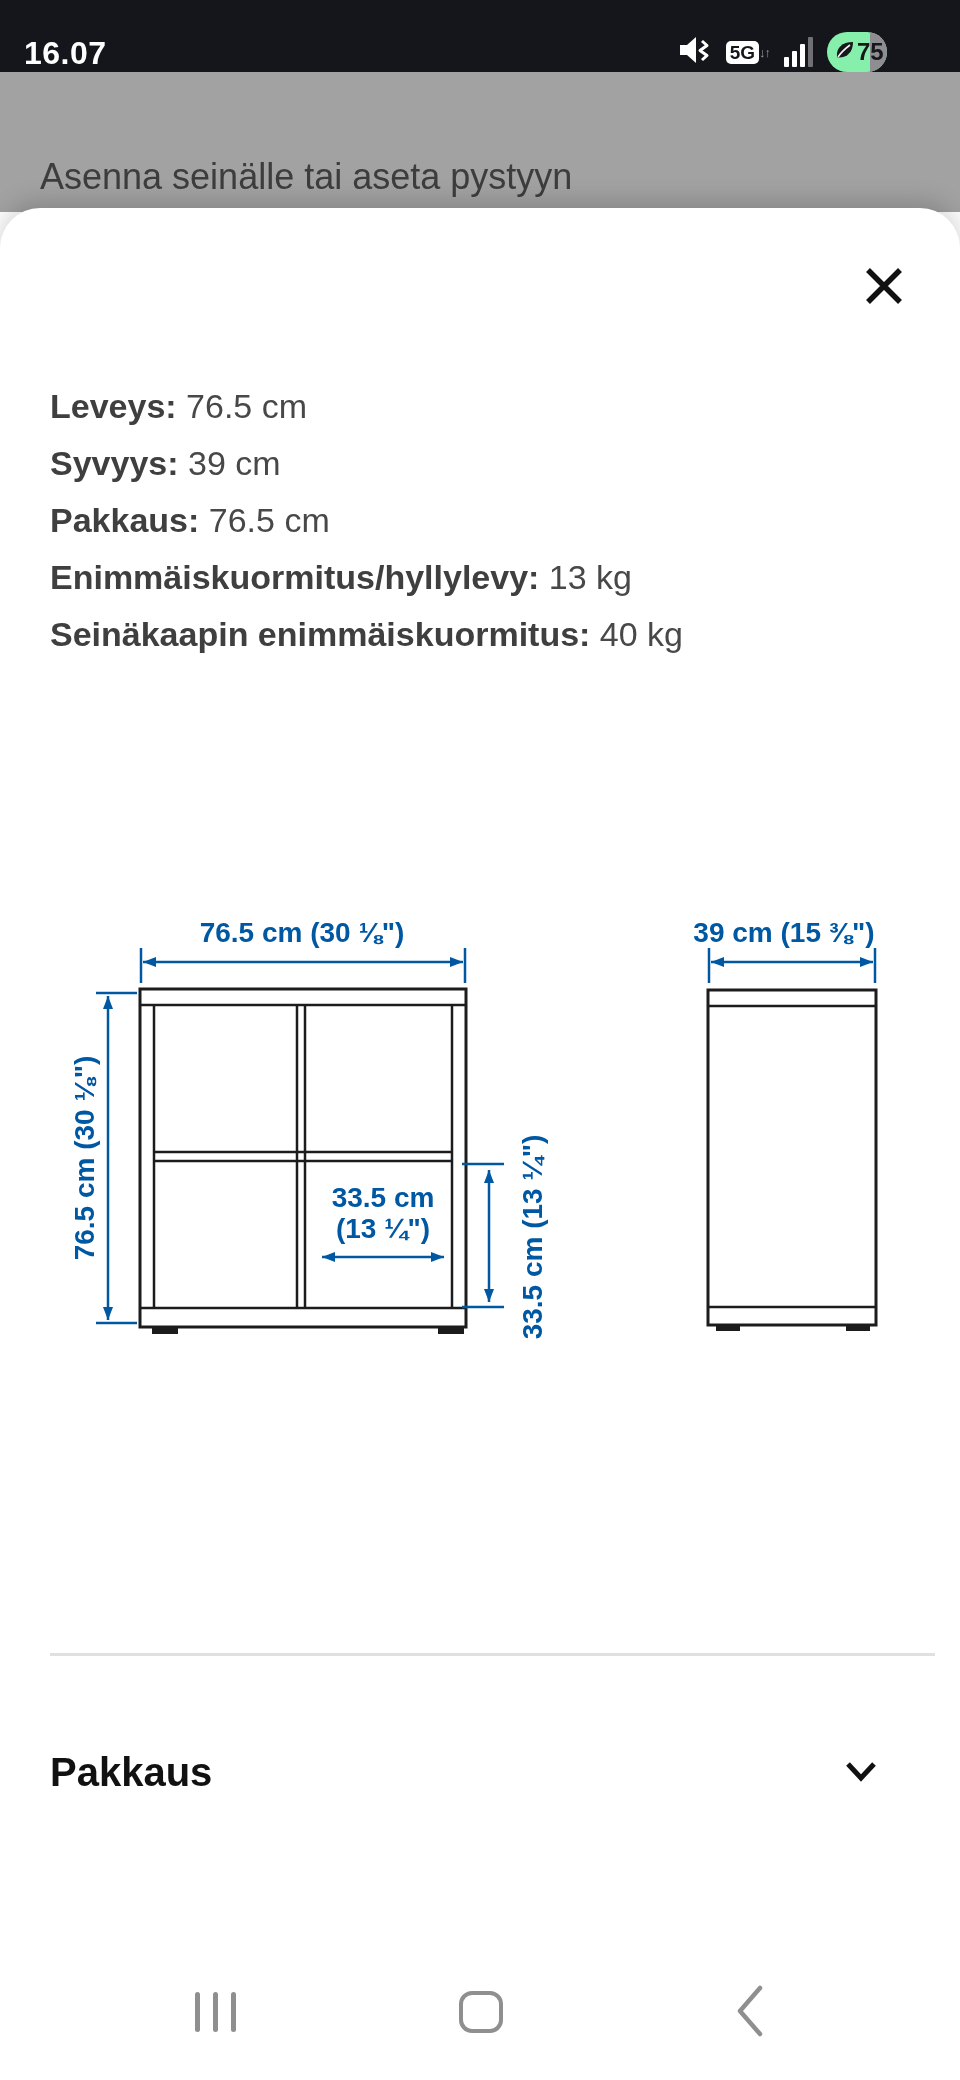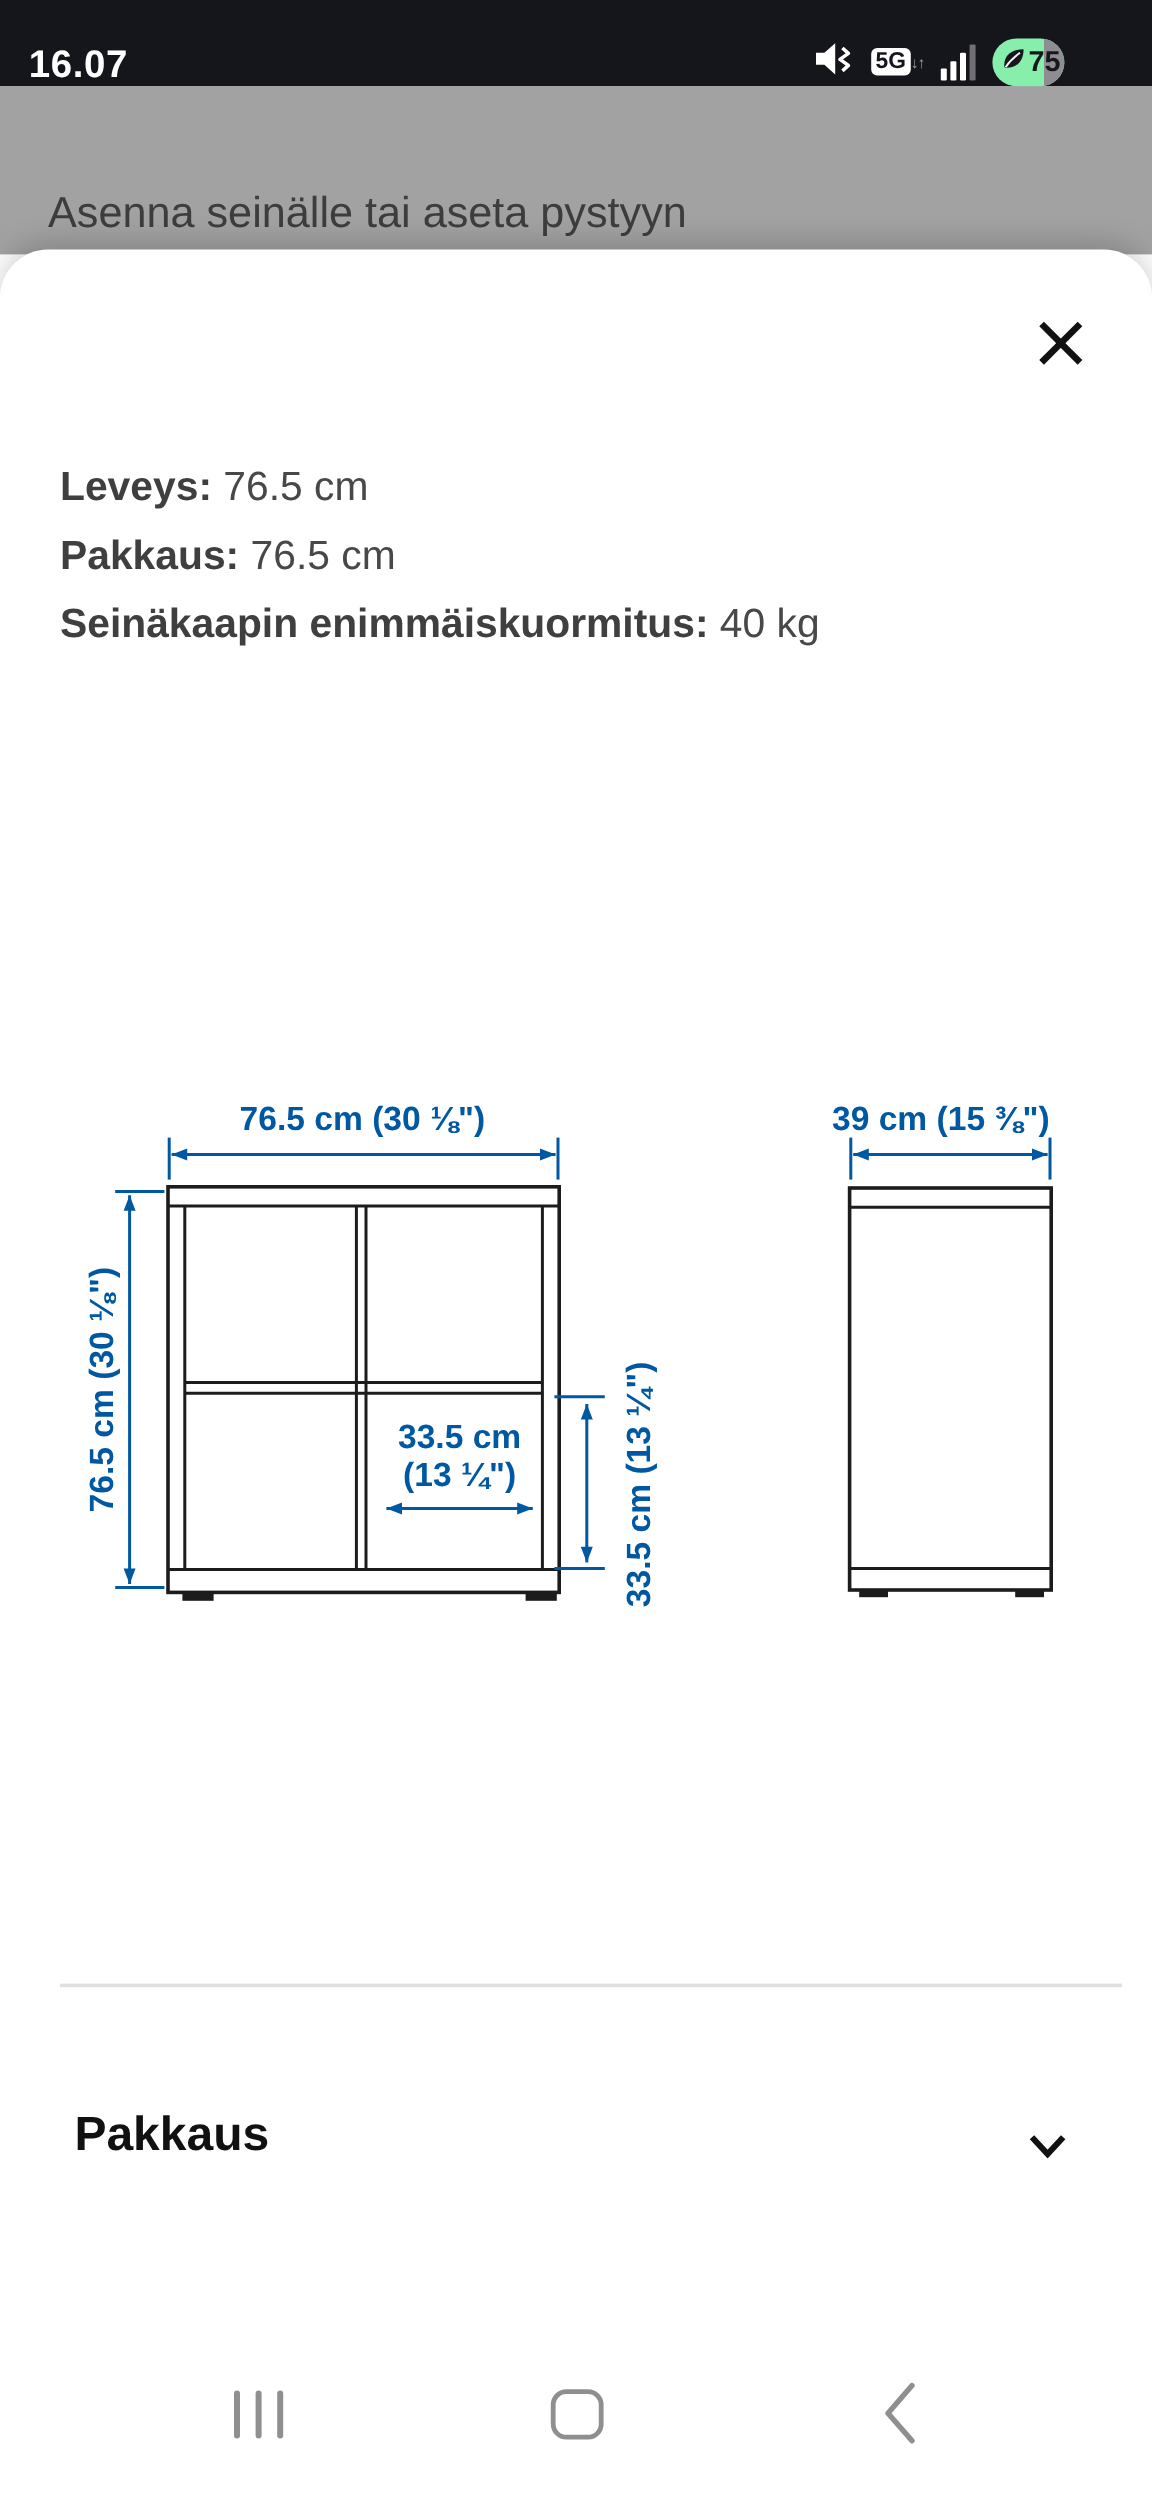--- a/index.html
+++ b/index.html
@@ -60,22 +60,22 @@
   .draw{stroke:var(--drawing-stroke);stroke-width:3;fill:none;}
   .draw-thin{stroke:var(--drawing-stroke);stroke-width:2.5;fill:none;}
   .draw-fill{fill:var(--drawing-stroke);stroke:none;}
   .dim{stroke:var(--accent-blue);stroke-width:2.5;fill:none;}
   .dim-text{fill:var(--accent-blue);font-family:"Liberation Sans","DejaVu Sans",sans-serif;
     font-size:28px;font-weight:700;}
 
   .divider{position:absolute;left:50px;top:1445px;width:885px;height:3px;
     background:var(--divider);}
 
-  .section-row{position:absolute;left:62px;right:48px;top:1534px;height:60px;
-    display:flex;align-items:flex-end;justify-content:space-between;cursor:pointer;
+  .section-row{position:absolute;left:50px;right:48px;top:1534px;height:60px;
+    display:flex;align-items:center;justify-content:space-between;cursor:pointer;
     background:none;border:none;width:862px;}
   .section-label{font-size:40px;font-weight:700;color:var(--text-primary);}
   .section-row svg{margin-right:35px;}
 
   
   .navbar{position:absolute;left:0;top:1930px;width:960px;height:150px;background:transparent;}
   .nav-btn{position:absolute;background:none;border:none;cursor:pointer;}
   .nav-recents{left:183px;top:50px;width:65px;height:64px;
     display:flex;gap:13px;align-items:center;justify-content:center;}
   .nav-recents i{display:block;width:5px;height:40px;background:var(--nav-icon);border-radius:3px;}
@@ -133,22 +133,30 @@
       </svg>
     </span>
   </button>
 
   <div class="specs">
     <div class="spec-line">
       <span class="spec-label">Leveys:</span>
       <span>76.5 cm</span>
     </div>
     <div class="spec-line">
+      <span class="spec-label">Syvyys:</span>
+      <span>39 cm</span>
+    </div>
+    <div class="spec-line">
       <span class="spec-label">Pakkaus:</span>
       <span>76.5 cm</span>
+    </div>
+    <div class="spec-line">
+      <span class="spec-label">Enimmäiskuormitus/hyllylevy:</span>
+      <span>13 kg</span>
     </div>
     <div class="spec-line">
       <span class="spec-label">Seinäkaapin enimmäiskuormitus:</span>
       <span>40 kg</span>
     </div>
   </div>
 
   <svg class="diagram" viewBox="0 0 960 470" width="960" height="470">
     <defs>
       <marker id="arr" markerUnits="userSpaceOnUse" markerWidth="16" markerHeight="14" refX="14" refY="6" orient="auto-start-reverse">

